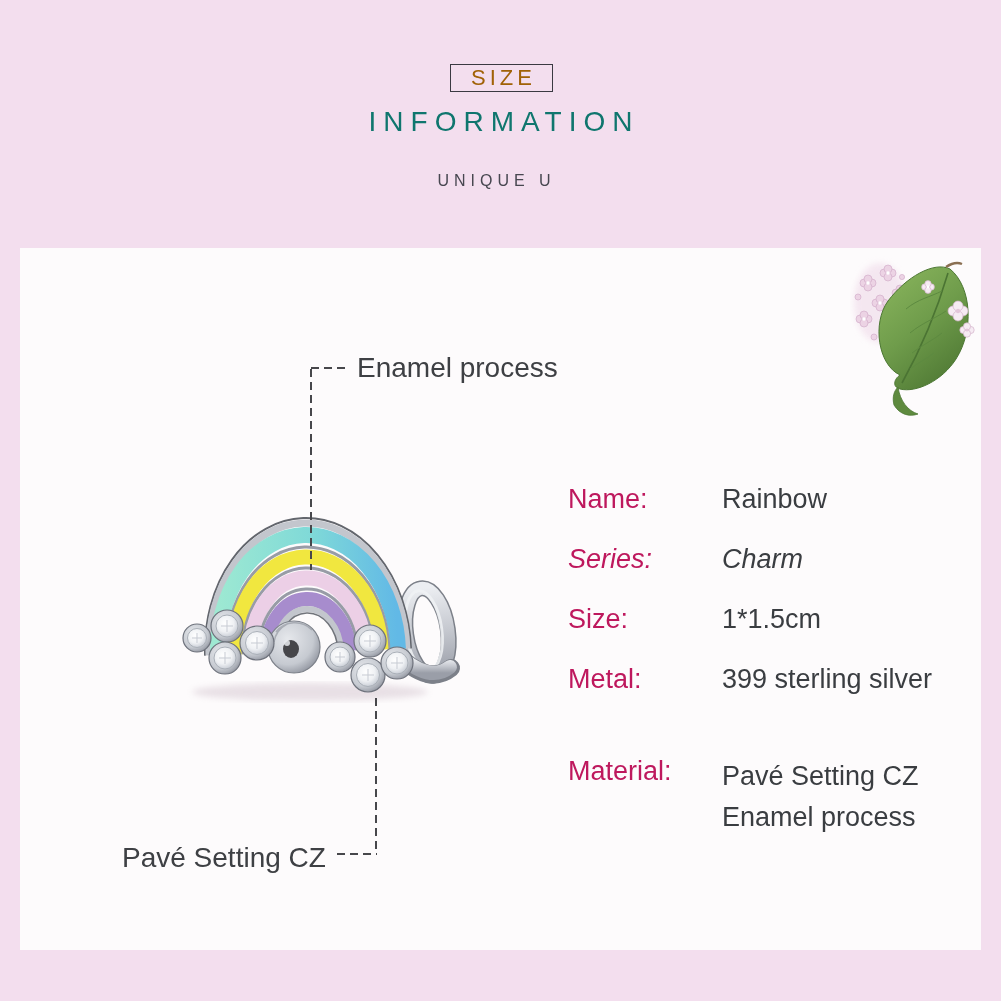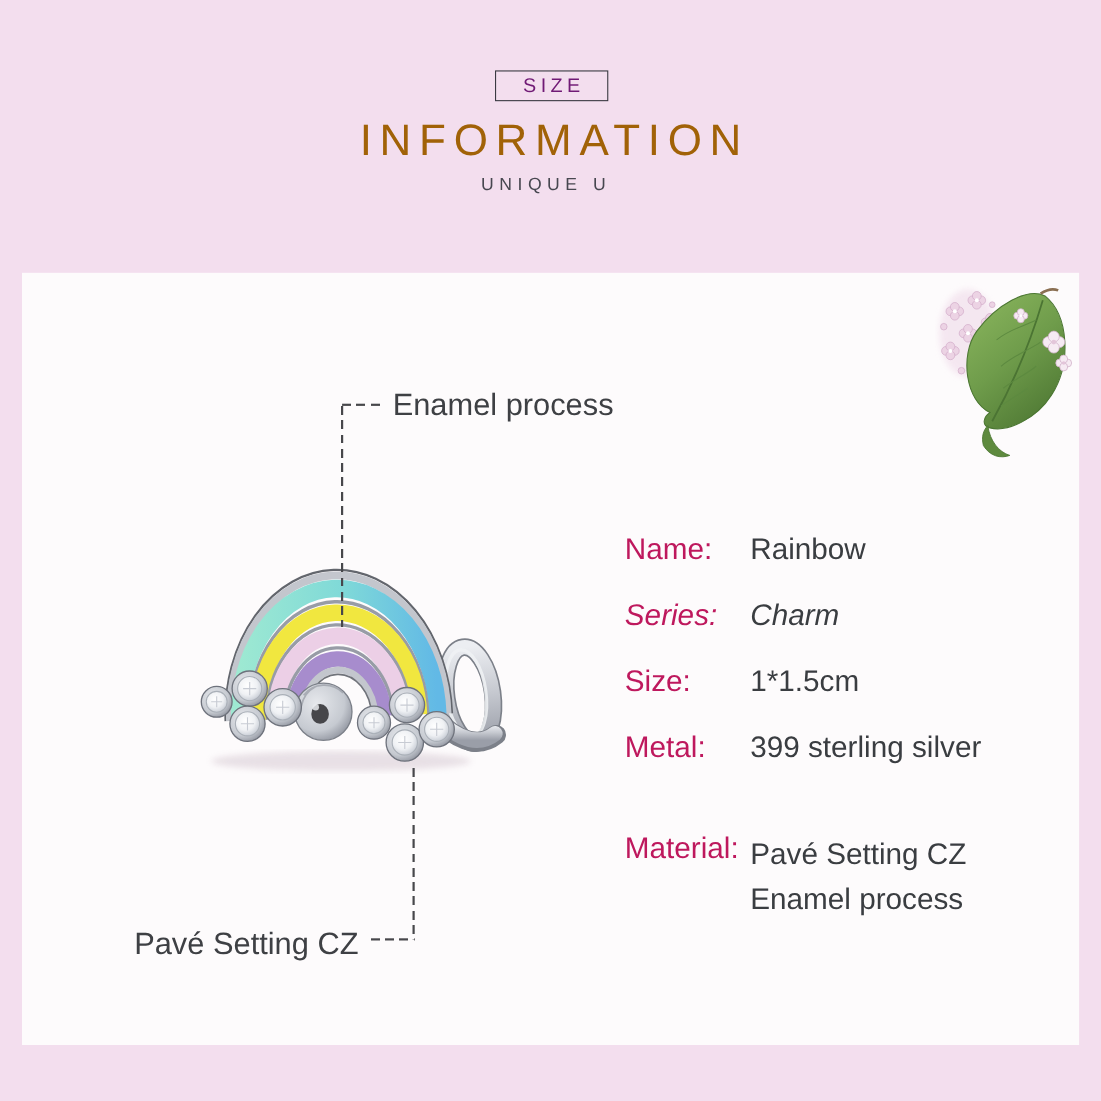--- a/index.html
+++ b/index.html
@@ -7,28 +7,28 @@
     width:1001px;height:1001px;position:relative;overflow:hidden;
     background:#f3deee;
     font-family:"Liberation Sans", sans-serif;
     color:#3b3d42;
   }
   .abs{position:absolute;}
   
   .size-box{
     left:450px;top:64px;width:101px;height:26px;
     border:1.5px solid #3a3a42;display:flex;align-items:center;justify-content:center;
-    font-size:18px;letter-spacing:4px;text-indent:4px;color:#701a75;z-index:2;
+    font-size:22px;letter-spacing:4px;text-indent:4px;color:#a16207;z-index:2;
   }
   .page-title{
     left:0;top:106px;width:1001px;text-align:center;
-    font-size:40px;letter-spacing:7px;text-indent:7px;color:#a16207;z-index:2;
+    font-size:28px;letter-spacing:7px;text-indent:7px;color:#0f766e;z-index:2;
   }
   .page-subtitle{
-    left:0;top:160px;width:988px;text-align:center;
+    left:0;top:172px;width:988px;text-align:center;
     font-size:16px;letter-spacing:5px;text-indent:5px;color:#474750;z-index:2;
   }
   
   .panel{
     left:20px;top:248px;width:961px;height:702px;
     background:#fdfbfc;z-index:1;
   }
   
   .annot{font-size:28px;color:#3e4044;line-height:1.1;z-index:4;}
   .annot-enamel{left:357px;top:353px;}
@@ -36,21 +36,21 @@
   
   .dash-h{height:2px;background:repeating-linear-gradient(90deg,#47474b 0 8px,transparent 8px 13px);z-index:4;}
   .dash-v{width:2px;background:repeating-linear-gradient(180deg,#47474b 0 8px,transparent 8px 13px);z-index:4;}
   .lead-enamel-h{left:311px;top:367px;width:37px;}
   .lead-enamel-v{left:310px;top:369px;height:201px;}
   .lead-pave-v{left:375px;top:698px;height:156px;}
   .lead-pave-h{left:337px;top:853px;width:40px;}
   
   .spec-row{left:568px;font-size:27px;line-height:1.15;z-index:3;white-space:nowrap;}
   .spec-label{display:inline-block;width:114px;color:#be185d;vertical-align:top;}
-  .spec-value{color:#3a3d41;}
+  .spec-value{color:#3a3d41;margin-left:40px;}
   .spec-multi{display:inline-block;vertical-align:top;}
   .spec-multi div{line-height:41px;}
   .r0{top:484px;} .r1{top:544px;font-style:italic;} .r2{top:604px;} .r3{top:664px;} .r4{top:756px;}
   
   .charm-wrap{left:175px;top:500px;width:310px;height:215px;z-index:2;}
   .leaf-wrap{left:850px;top:247px;width:135px;height:175px;z-index:2;}
 </style>
 </head>
 <body>
 

